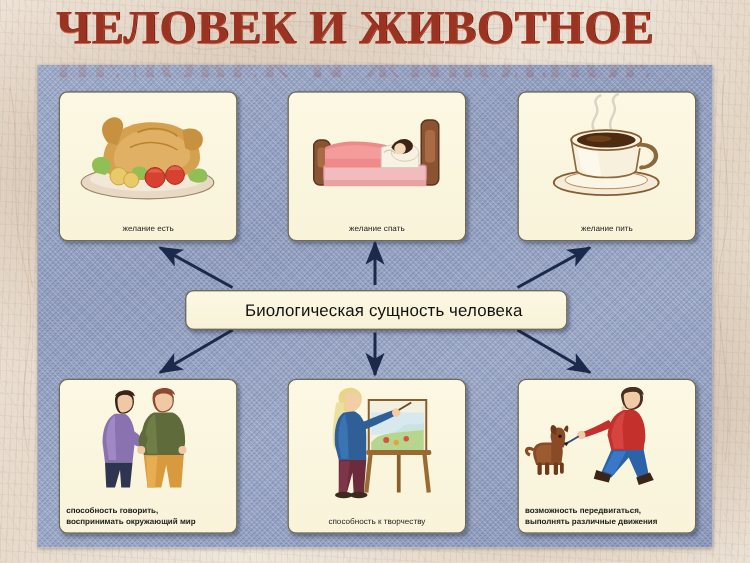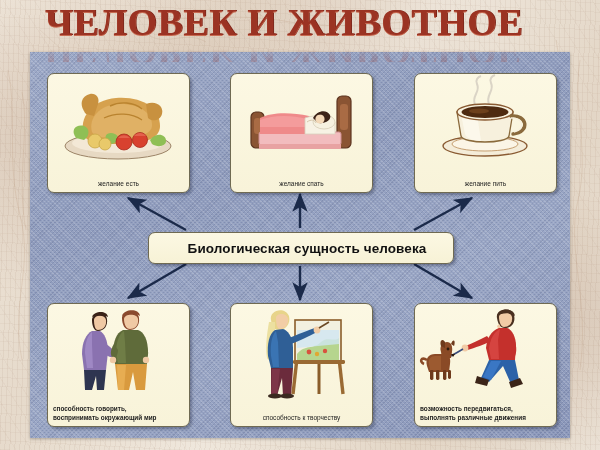--- a/index.html
+++ b/index.html
@@ -92,21 +92,21 @@
   
   .center-box{
     position:absolute;left:148px;top:232px;width:304px;height:30px;
     z-index:5;
     background:linear-gradient(180deg,#fcf8e3 0%,#f7f2d6 100%);
     border:1px solid #6f6a52;border-radius:7px;
     box-shadow:2px 2px 3px rgba(20,25,50,.35);
     display:flex;align-items:center;justify-content:center;
   }
   .center-box span{
-    font-size:13.5px;font-weight:bold;color:#111;letter-spacing:.1px;padding-left:12px;
+    font-size:13.5px;font-weight:normal;color:#111;letter-spacing:.1px;padding-left:12px;
   }
 
   svg.arrows{position:absolute;left:30px;top:52px;width:540px;height:386px;z-index:3;}
 </style>
 </head>
 <body>
 
 <div id="stage">
 
   <div class="parchment"></div>

